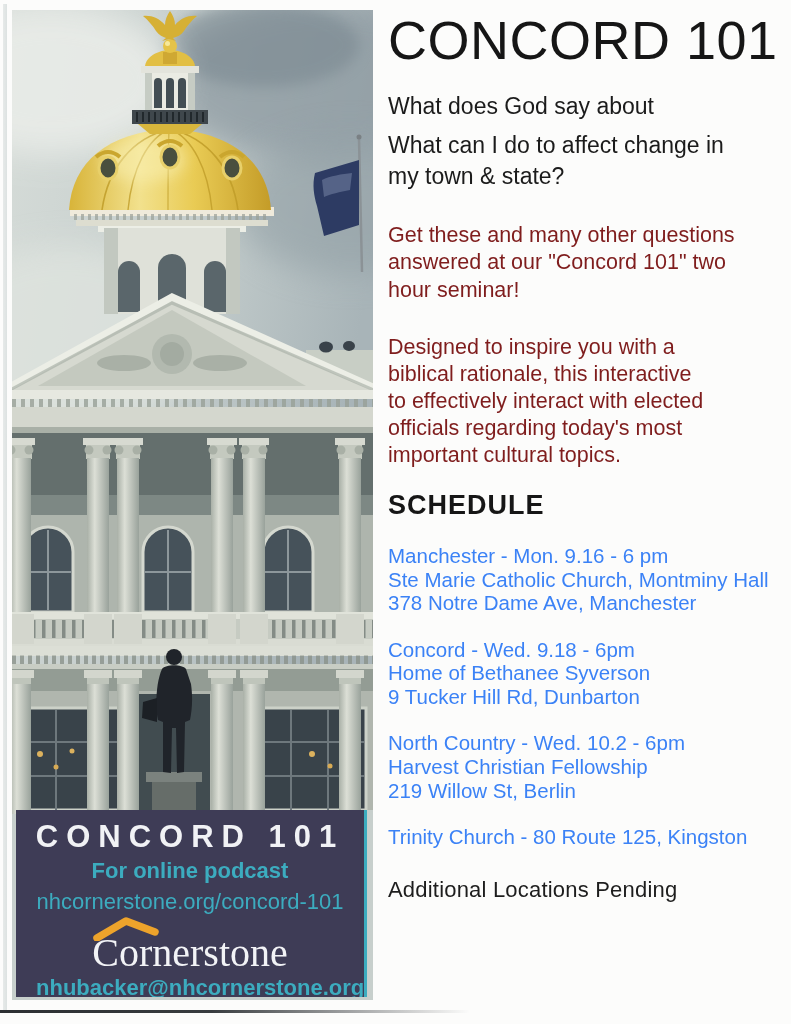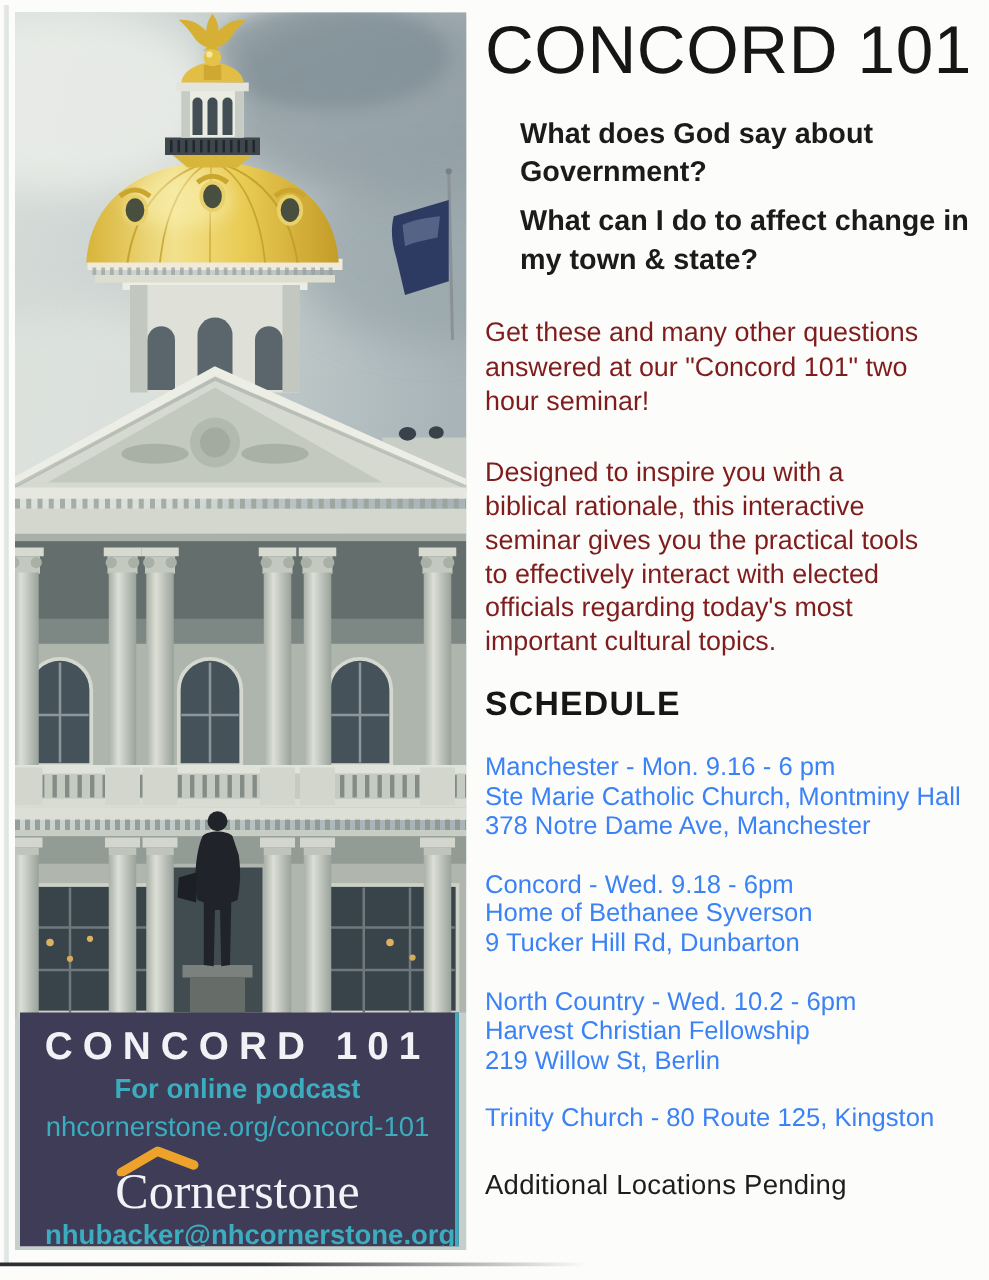--- a/index.html
+++ b/index.html
@@ -31,21 +31,21 @@
   .ov-brand-wrap { margin-top:2px; }
   .roof { display:block; margin:2px auto -9px; transform:translateX(-62px); }
   .ov-brand { font-family:"Liberation Serif", serif; font-size:40px; color:#f2f3f6; line-height:1.05; }
   .ov-email { margin-top:1px; font-size:22px; font-weight:bold; color:#3cacbf; white-space:nowrap;padding-left:20px; }
 
   
   .content { position:absolute; left:388px; top:12px; width:396px; }
   .page-title { margin:0; font-size:54px; font-weight:500; letter-spacing:.5px;
     line-height:1.06; white-space:nowrap; color:#161616; }
   .questions { margin-top:22px; }
-  .question { font-size:23px; font-weight:bold; line-height:1.35; margin-top:8px; color:#1b1b1b;margin-left:28px; }
+  .question { font-size:23px; font-weight:normal; line-height:1.35; margin-top:8px; color:#1b1b1b; }
   .question:first-child { margin-top:0; }
   .question div, .body-par div, .event div { white-space:nowrap; }
   .paragraphs .body-par { margin-top:30px; font-size:21.5px; line-height:1.26; color:#7f1d1d; }
   .schedule-heading { margin:21px 0 0; font-size:27px; font-weight:bold; letter-spacing:1px; color:#161616; }
   .event { margin-top:23px; font-size:20.5px; line-height:1.15; color:#3b82f6; }
   .footer-note { margin-top:28px; font-size:22px; letter-spacing:.2px; color:#1d1d1d; }
 </style>
 </head>
 <body>
 
@@ -261,40 +261,38 @@
       <div class="ov-email">nhubacker@nhcornerstone.org</div>
     </div>
   </div>
 
   <div class="content">
     <h1 class="page-title">CONCORD 101</h1>
 
     <div class="questions">
   <div class="question">
           <div>What does God say about</div>
-          <div>Government?</div>
         </div>
 
   <div class="question">
           <div>What can I do to affect change in</div>
           <div>my town &amp; state?</div>
         </div>
 </div>
 
     <div class="paragraphs">
   <div class="body-par">
           <div>Get these and many other questions</div>
           <div>answered at our "Concord 101" two</div>
           <div>hour seminar!</div>
         </div>
 
   <div class="body-par">
           <div>Designed to inspire you with a</div>
           <div>biblical rationale, this interactive</div>
-          <div>seminar gives you the practical tools</div>
           <div>to effectively interact with elected</div>
           <div>officials regarding today's most</div>
           <div>important cultural topics.</div>
         </div>
 </div>
 
     <h2 class="schedule-heading">SCHEDULE</h2>
 
     <div id="schedule-list">
   <div class="event">

